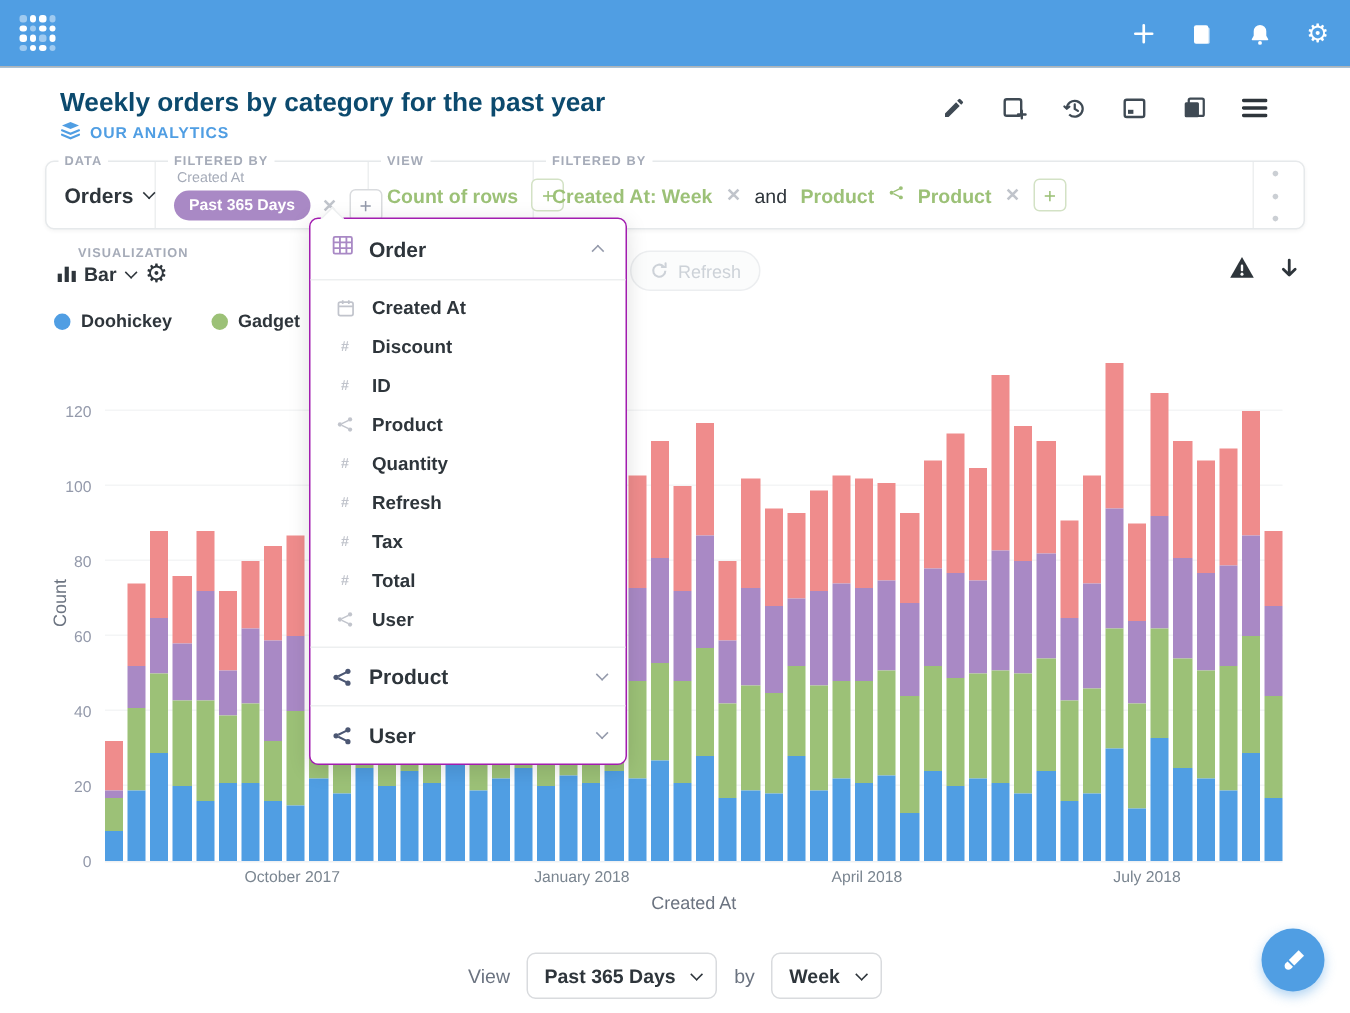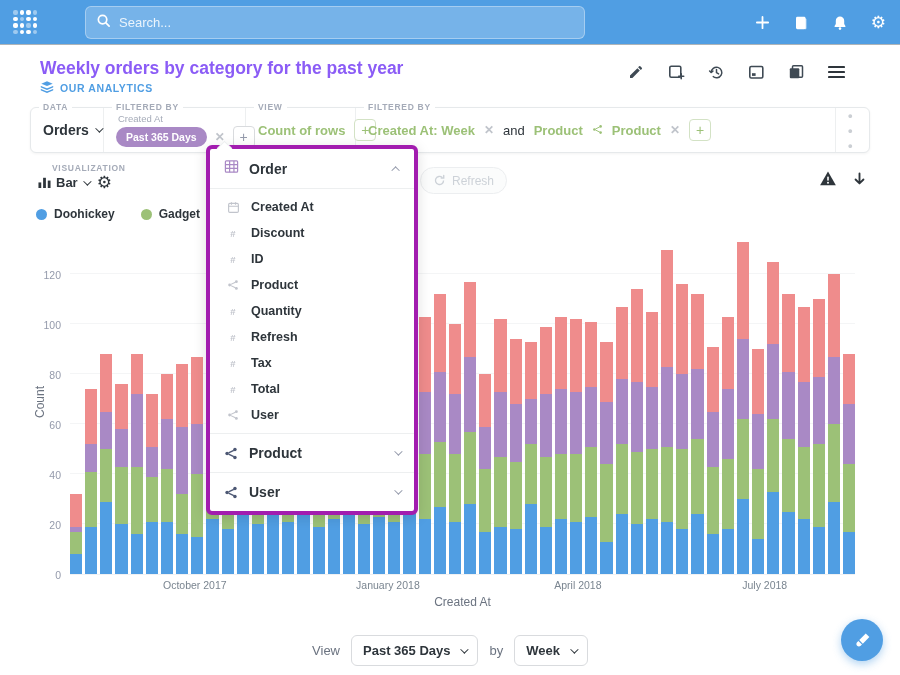--- a/index.html
+++ b/index.html
@@ -19,21 +19,21 @@
   .searchbox input { background:transparent; border:none; outline:none; color:#fff;
     font-size:13px; margin-left:8px; width:420px; font-family:"Liberation Sans",sans-serif; }
   .searchbox input::placeholder { color:rgba(255,255,255,0.85); }
   .nav-right { position:absolute; right:14px; top:0; height:45px; display:flex; align-items:center; gap:22px; }
   .ask-btn { background:#fff; border:none; border-radius:6px; padding:8px 13px;
     font-size:13px; font-weight:bold; color:#4C5773; cursor:pointer; font-family:"Liberation Sans",sans-serif; }
   .nav-ico { width:17px; height:17px; display:flex; align-items:center; justify-content:center; cursor:pointer; }
   .gear-glyph { color:#fff; font-size:17px; line-height:1; cursor:pointer; }
 
   
-  .page-title { position:absolute; left:40px; top:58px; font-size:17.5px; font-weight:bold; color:#8b5cf6; }
+  .page-title { position:absolute; left:40px; top:58px; font-size:17.5px; font-weight:bold; color:#0c4a6e; }
   .breadcrumb { position:absolute; left:40px; top:80px; display:flex; align-items:center; gap:6px;
     color:#509EE3; font-size:10.5px; font-weight:bold; letter-spacing:0.6px; cursor:pointer; }
   .header-icons { position:absolute; right:55px; top:63px; display:flex; align-items:center; gap:22px; }
   .hicon { width:18px; height:18px; display:flex; align-items:center; justify-content:center; cursor:pointer; }
   .hicon svg { display:block; }
   .gear-dark { color:#2E353B; font-size:17px; line-height:1; cursor:pointer; }
 
   
   .querybar { position:absolute; left:30px; top:107px; width:840px; height:46px;
     background:#fff; border:1px solid #E6E9EB; border-radius:6px;
@@ -106,21 +106,21 @@
   .fc-label { font-size:13px; color:#6B7380; }
   .fc-select { display:flex; align-items:center; gap:10px; border:1px solid #D9DBDE;
     border-radius:6px; padding:7px 11px; font-size:13px; font-weight:bold; color:#2E353B;
     background:#fff; cursor:pointer; }
   .fab { position:absolute; left:841px; top:619px; width:42px; height:42px; border-radius:50%;
     background:#509EE3; display:flex; align-items:center; justify-content:center;
     box-shadow:0 3px 8px rgba(80,158,227,0.45); cursor:pointer; border:none; }
 
   
   .dropdown { position:absolute; left:206px; top:145px; width:212px;
-    background:#fff; border:4px solid #a21caf; border-radius:6px;
+    background:#fff; border:1px solid #a21caf; border-radius:6px;
     box-shadow:0 3px 14px rgba(0,0,0,0.13); z-index:50; }
   .dropdown::before { content:""; position:absolute; top:-6px; left:9px; width:10px; height:10px;
     background:#fff; border-left:1px solid #EDEFF0; border-top:1px solid #EDEFF0;
     transform:rotate(45deg); }
   .dd-header { display:flex; align-items:center; gap:10px; padding:10px 14px;
     border-bottom:1px solid #EDEFF0; cursor:pointer; }
   .dd-header-label { font-size:14px; font-weight:bold; flex:1; }
   .dd-list { padding:5px 0; border-bottom:1px solid #EDEFF0; }
   .dd-item { display:flex; align-items:center; gap:11px; padding:6px 16px; cursor:pointer; }
   .dd-ico { width:14px; display:flex; justify-content:center; align-items:center; }
@@ -146,29 +146,20 @@
       <span style="opacity: 1;"></span>
       <span style="opacity: 1;"></span>
       <span style="opacity: 1;"></span>
       <span style="opacity: 0.45;"></span>
       <span style="opacity: 1;"></span>
       <span style="opacity: 0.45;"></span>
       <span style="opacity: 1;"></span>
       <span style="opacity: 1;"></span>
       <span style="opacity: 0.45;"></span>
     </div>
-  <div class="searchbox">
-    <span>
-      <svg width="15" height="15" viewBox="0 0 16 16">
-          <circle cx="7" cy="7" r="4.5" fill="none" stroke="#fff" stroke-width="1.8"></circle>
-          <line x1="10.6" y1="10.6" x2="14" y2="14" stroke="#fff" stroke-width="1.8" stroke-linecap="round"></line>
-        </svg>
-    </span>
-    <input placeholder="Search..." style="">
-  </div>
   <div class="nav-right">
     <span class="nav-ico">
       <svg width="15" height="15" viewBox="0 0 16 16">
           <path d="M8 2v12M2 8h12" stroke="#fff" stroke-width="1.9" stroke-linecap="round"></path>
         </svg>
     </span>
     <span class="nav-ico">
       <svg width="16" height="16" viewBox="0 0 16 16">
           <rect x="3" y="1.8" width="9.5" height="12.4" rx="1.4" fill="#fff"></rect>
           <rect x="11" y="3.4" width="2.4" height="10.8" rx="1" fill="#fff" opacity="0.75"></rect>

